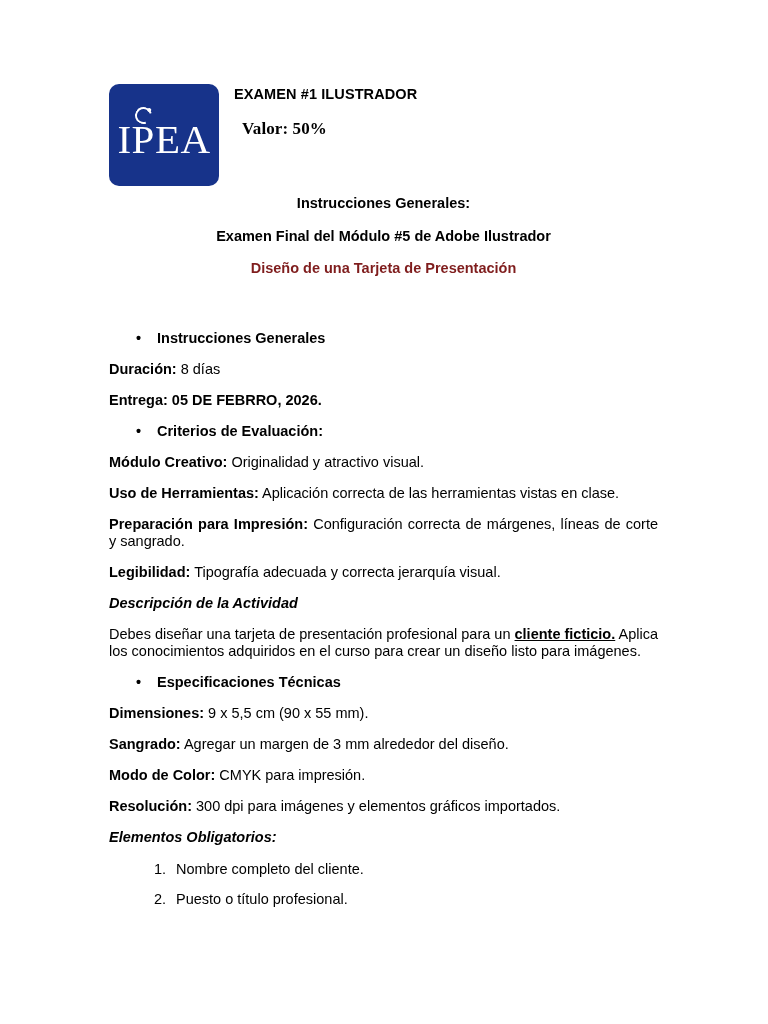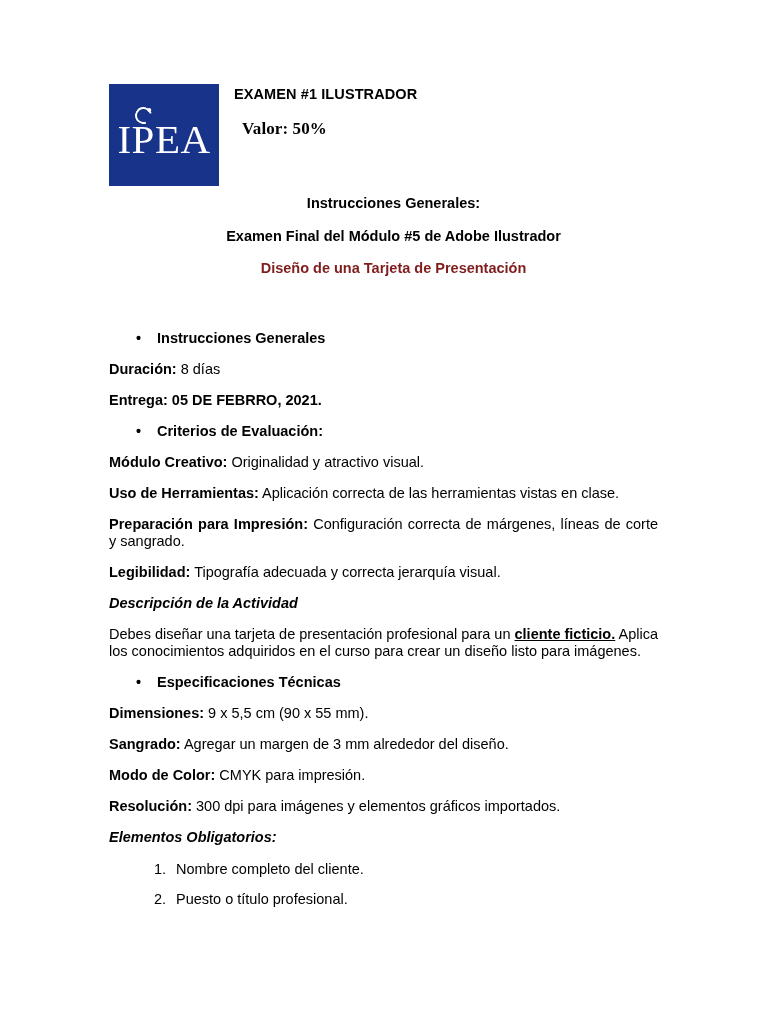--- a/index.html
+++ b/index.html
@@ -34,20 +34,21 @@
     align-items: flex-start;
   }
 
   .logo-box {
     width: 110px;
     height: 102px;
     background: #17338a;
     flex: 0 0 110px;
     position: relative;
     overflow: hidden;
+    border-radius: 10px;
   }
 
   .logo-inner {
     position: absolute;
     left: 0;
     right: 0;
     bottom: 26px;
     text-align: center;
     font-family: "Liberation Serif", serif;
     color: #ffffff;
@@ -97,21 +98,21 @@
     font-weight: bold;
     line-height: 1.15;
     margin: 8px;
     letter-spacing: 0.1px;
     font-family: Liberation Serif, serif;
   }
 
   
   .headings {
     position: absolute;
-    left: 119px;
+    left: 109px;
     top: 196px;
     width: 549px;
     text-align: center;
   }
   .heading-line {
     font-size: 14.5px;
     font-weight: bold;
     line-height: 1.0;
     margin: 0 0 18px 0;
   }
@@ -207,21 +208,21 @@
   </div>
 
   <div class="body-area">
 
     <p class="bullet-head">
       <span class="dot">•</span><span>Instrucciones Generales</span>
     </p>
 
     <p class="para left"><b>Duración:</b><span> 8 días</span></p>
 
-    <p class="para left"><b>Entrega: 05 DE FEBRRO, 2021.</b></p>
+    <p class="para left"><b>Entrega: 05 DE FEBRRO, 2026.</b></p>
 
 
     <p class="bullet-head">
       <span class="dot">•</span><span>Criterios de Evaluación:</span>
     </p>
 
     <p class="para left"><b>Módulo Creativo:</b><span> Originalidad y atractivo visual.</span></p>
 
     <p class="para left"><b>Uso de Herramientas:</b><span> Aplicación correcta de las herramientas vistas en clase.</span></p>
 

